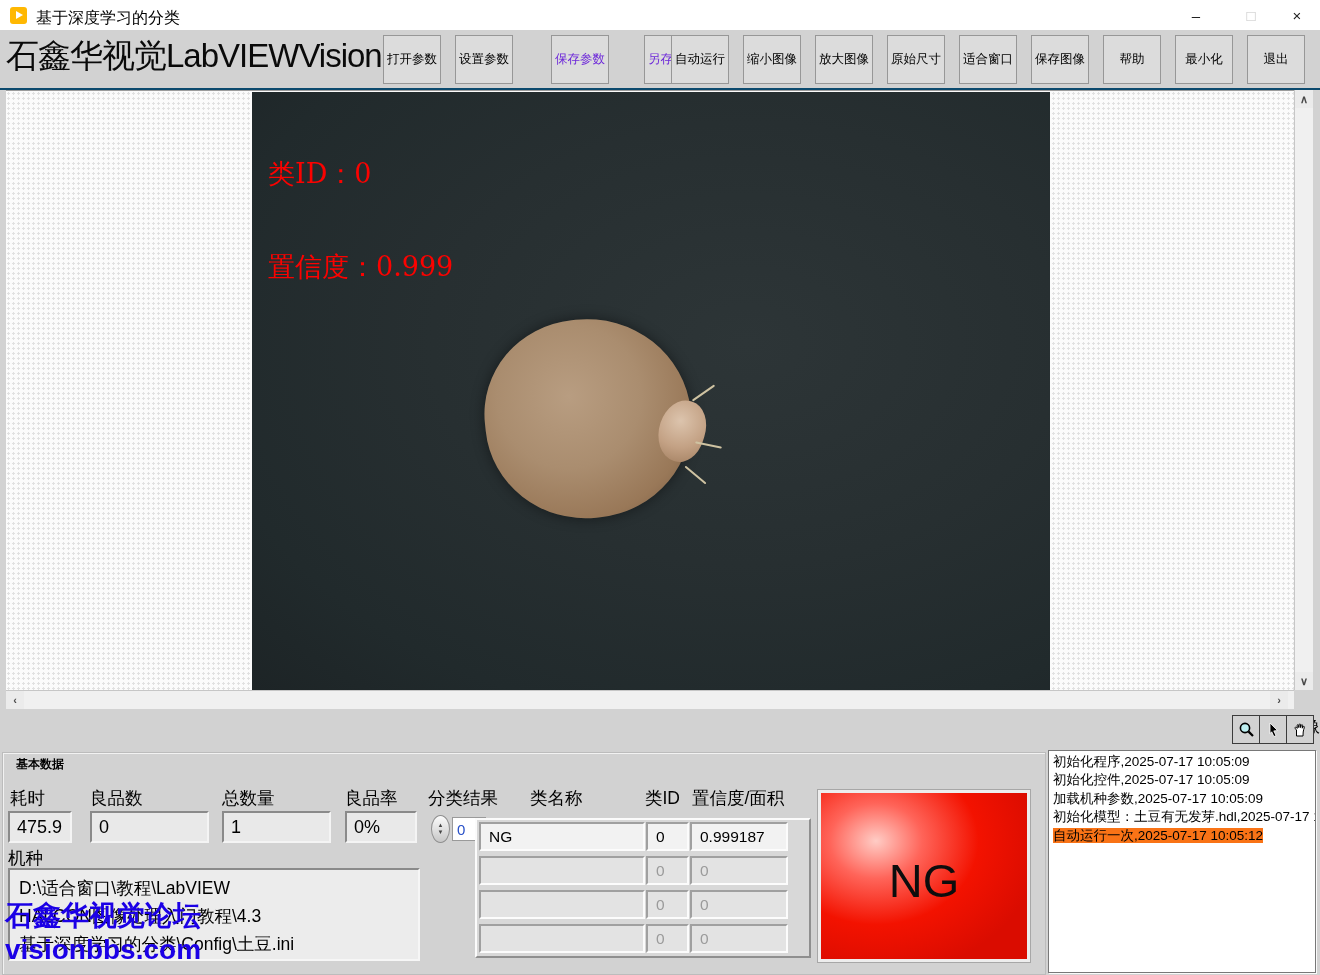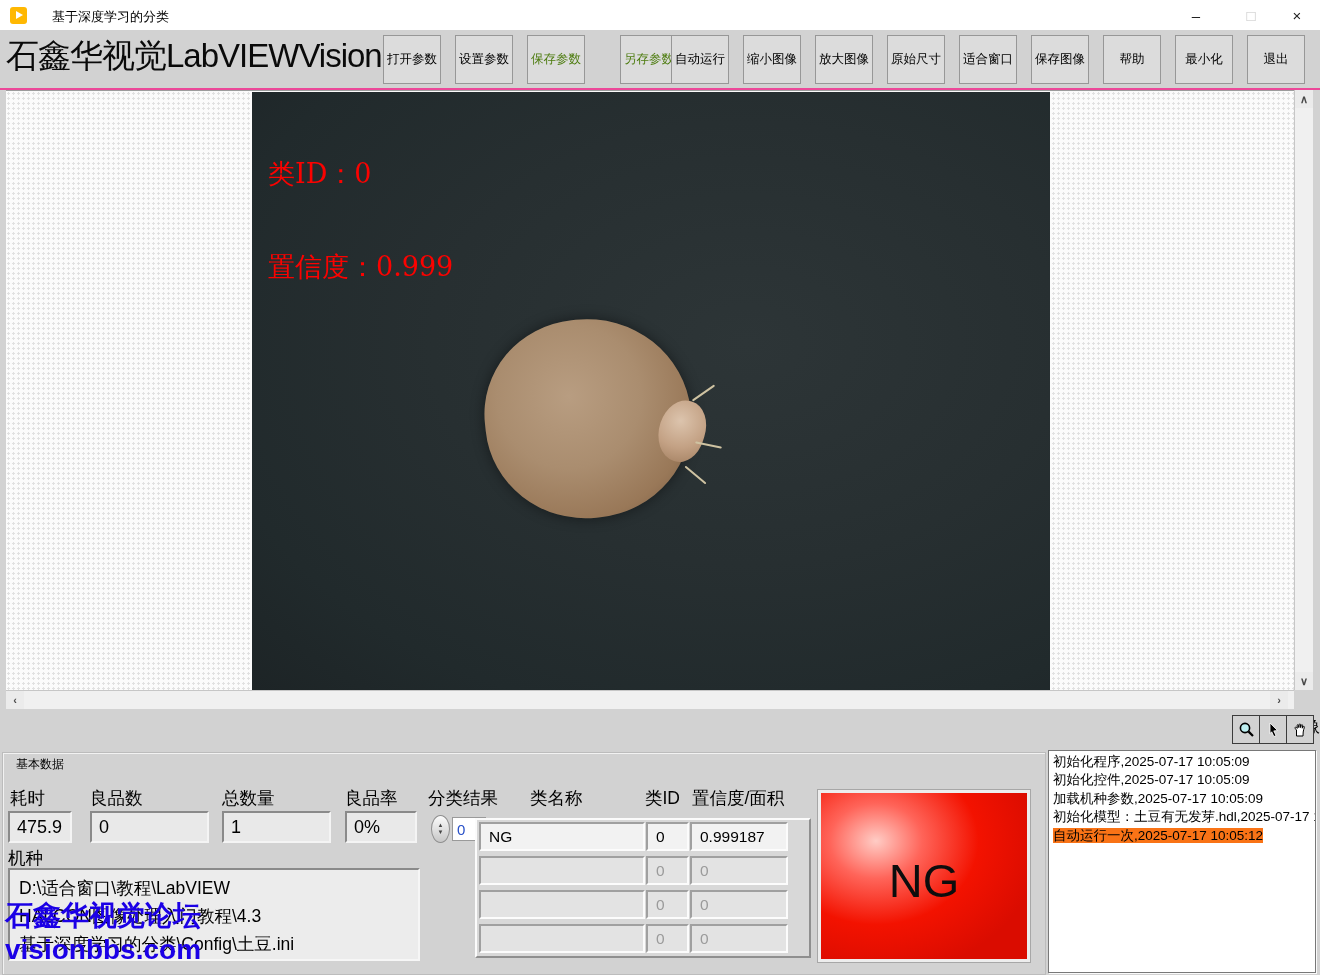--- a/index.html
+++ b/index.html
@@ -4,32 +4,32 @@
 <style>
   html,body{margin:0;padding:0;background:#888;}
   #win{position:relative;width:1320px;height:975px;background:#d2d2d2;
        font-family:"Liberation Sans",sans-serif;overflow:hidden;color:#000;}
 
   
   .titlebar{position:absolute;left:0;top:0;width:1320px;height:30px;background:#ffffff;}
   .lvicon{position:absolute;left:10px;top:7px;width:17px;height:17px;background:#ffb802;border-radius:3px;}
   .lvicon:after{content:"";position:absolute;left:6px;top:4px;width:0;height:0;
     border-left:7px solid #fff;border-top:4.5px solid transparent;border-bottom:4.5px solid transparent;}
-  .wtitle{position:absolute;left:52px;top:8px;font-size:13px;font-family:Liberation Mono, monospace;}
+  .wtitle{position:absolute;left:36px;top:8px;font-size:16px;font-family:Liberation Mono, monospace;}
   .wctrl{position:absolute;top:0;width:46px;height:30px;display:flex;align-items:center;justify-content:center;
     font-size:15px;color:#222;}
   .wctrl.dim{color:#c6c6c6;}
 
   
   .toolbar{position:absolute;left:0;top:30px;width:1320px;height:58px;background:#d2d2d2;
-    border-bottom:2px solid #ec4899;}
+    border-bottom:2px solid #0c4a6e;}
   .apptitle{position:absolute;left:6px;top:4px;font-size:33px;letter-spacing:-1px;color:#0a0a0a;white-space:nowrap;}
   .btn{position:absolute;top:5px;width:56px;height:47px;background:#dcdcdc;border:1px solid #979797;
     display:flex;align-items:center;justify-content:center;font-size:12.5px;white-space:nowrap;}
-  .btn.disabled{color:#4d7c0f;}
+  .btn.disabled{color:#6d28d9;margin-left:24px;}
 
   
   .viewport{position:absolute;left:6px;top:90px;width:1288px;height:600px;background:#fbfbfb;
     background-image:radial-gradient(#e1e1e1 1px,transparent 1.3px);background-size:5px 5px;
     border-top:1px solid #9c9c9c;}
   .img{position:absolute;left:246px;top:1px;width:798px;height:598px;overflow:hidden;
     background:radial-gradient(ellipse at 62% 42%,#2d3537 0%,#272f31 45%,#212a2c 78%,#1d2426 100%);}
   .overlay{position:absolute;left:16px;top:4px;font-family:"DejaVu Serif",serif;
     font-size:27px;line-height:31px;color:#fb0200;white-space:pre;}
   .potato{position:absolute;left:233px;top:227px;width:206px;height:199px;
@@ -52,21 +52,21 @@
     border:1px solid #6f6f6f;box-shadow:inset 0 0 0 2px #efefef;display:flex;align-items:center;
     padding-left:8px;font-size:13.5px;white-space:pre;box-sizing:border-box;}
   .viewlabel{position:absolute;left:0;top:715px;width:1320px;text-align:right;font-size:18px;}
   .toolpal{position:absolute;left:1233px;top:715px;display:flex;}
   .toolbtn{width:26px;height:27px;background:#d2d2d2;border:1px solid #3c3c3c;margin-left:-1px;
     display:flex;align-items:center;justify-content:center;}
 
   
   .groupbox{position:absolute;left:2px;top:752px;width:1042px;height:221px;
     border:1px solid #bcbcbc;box-shadow:inset 1px 1px 0 #f2f2f2;}
-  .grouplabel{position:absolute;left:12px;top:756px;font-size:12px;background:#d2d2d2;padding:0 4px;}
+  .grouplabel{position:absolute;left:12px;top:756px;font-size:12px;background:#d2d2d2;padding:0 4px;font-weight:bold;}
   .flabel{position:absolute;top:786px;font-size:17.5px;white-space:nowrap;}
   .fbox{position:absolute;top:811px;height:28px;background:#e9e9e9;border:2px solid;
     border-color:#8a8a8a #f4f4f4 #f4f4f4 #8a8a8a;display:flex;align-items:center;
     padding-left:7px;font-size:18px;box-sizing:content-box;}
 
   .spinknob{position:absolute;left:431px;top:815px;width:17px;height:26px;border:1px solid #8e8e8e;border-radius:50%;
     background:linear-gradient(#fbfbfb,#c7c7c7);display:flex;flex-direction:column;align-items:center;
     justify-content:center;font-size:6px;color:#444;line-height:7px;}
   .spinval{position:absolute;left:452px;top:817px;width:28px;height:22px;background:#fff;border:1px solid #9a9a9a;
     display:flex;align-items:center;padding-left:4px;font-size:15px;color:#2850c8;}

